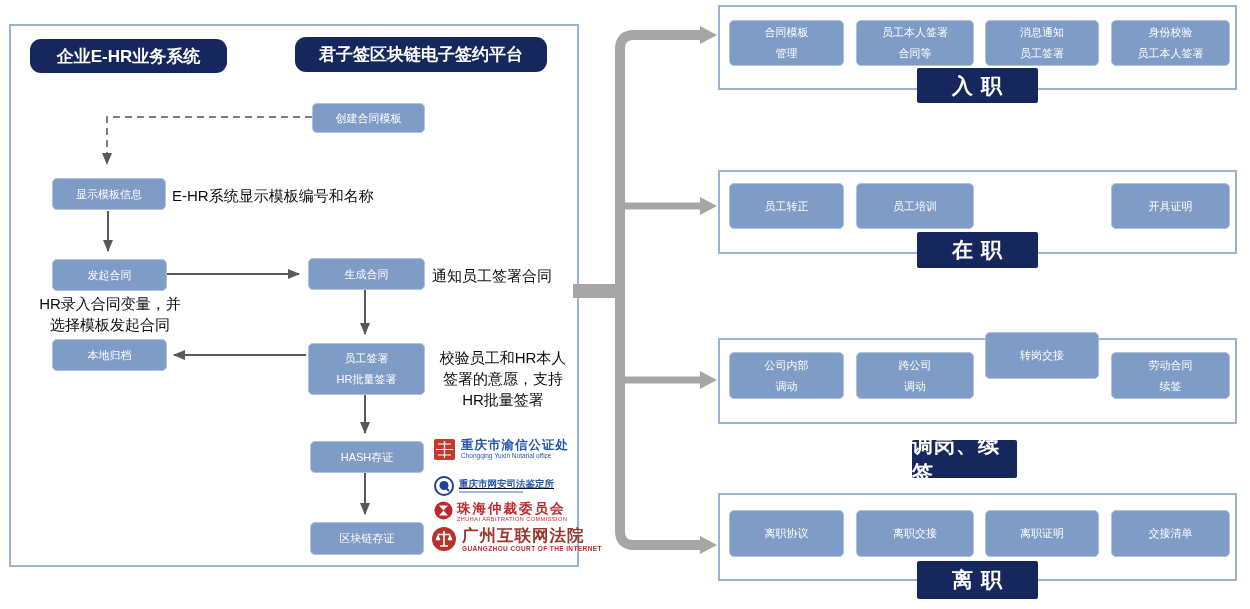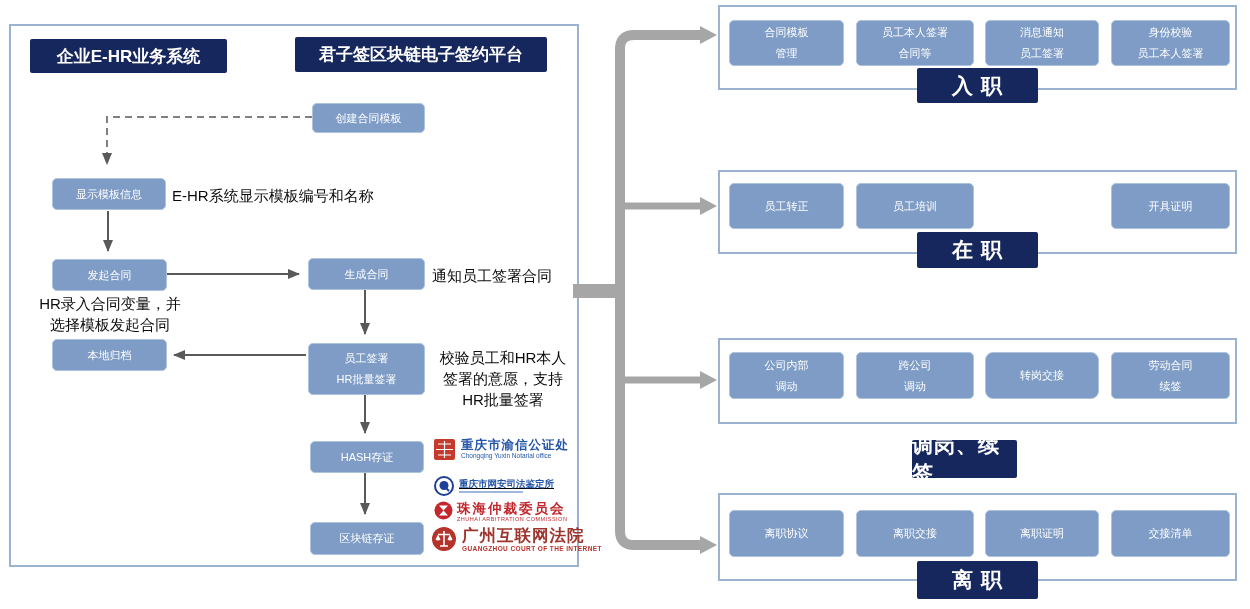--- a/index.html
+++ b/index.html
@@ -1,21 +1,21 @@
 <!DOCTYPE html>
 <html><head>
 <meta charset="utf-8">
 <style>
   html,body{margin:0;padding:0;background:#fff;}
   .canvas{position:relative;width:1250px;height:609px;background:#ffffff;
           font-family:"Liberation Sans",sans-serif;overflow:hidden;}
   .panel{position:absolute;background:#fff;border:2px solid #9bb3d0;}
   .navybox{position:absolute;background:#15275c;color:#fff;font-weight:bold;
            display:flex;align-items:center;justify-content:center;
-           border-radius:2px;text-align:center;}
+           border-radius:11px;text-align:center;}
   .bluebox{position:absolute;background:#7e9cc6;border:1px solid #aec3de;color:#fff;
            display:flex;flex-direction:column;align-items:center;justify-content:center;
            border-radius:5px;font-size:11px;line-height:21px;text-align:center;}
   .note{position:absolute;color:#0b0b0b;font-size:15px;line-height:21px;}
   .note.center{text-align:center;}
   .grouplabel{position:absolute;background:#15275c;color:#fff;font-weight:bold;
               font-size:21px;display:flex;align-items:center;justify-content:center;
               border-radius:2px;letter-spacing:1px;}
   svg.overlay{position:absolute;left:0;top:0;pointer-events:none;}
   .logo-row{position:absolute;display:flex;align-items:flex-start;}
@@ -189,21 +189,21 @@
 
   <div class="panel" style="left:718px;top:338px;width:515px;height:82px;"></div>
   <div class="bluebox" style="left:729px;top:352px;width:113px;height:45px;">
     <span>公司内部</span>
       <span>调动</span>
   </div>
   <div class="bluebox" style="left:856px;top:352px;width:116px;height:45px;">
     <span>跨公司</span>
       <span>调动</span>
   </div>
-  <div class="bluebox" style="left:985px;top:352px;width:112px;height:45px;border-radius:8px;">
+  <div class="bluebox" style="left:985px;top:332px;width:112px;height:45px;">
     <span>转岗交接</span>
   </div>
   <div class="bluebox" style="left:1111px;top:352px;width:117px;height:45px;">
     <span>劳动合同</span>
       <span>续签</span>
   </div>
   <div class="grouplabel" style="left:912px;top:392px;width:105px;height:38px;margin-top:48px;">
       <span>调岗、续签</span>
     </div>
 

